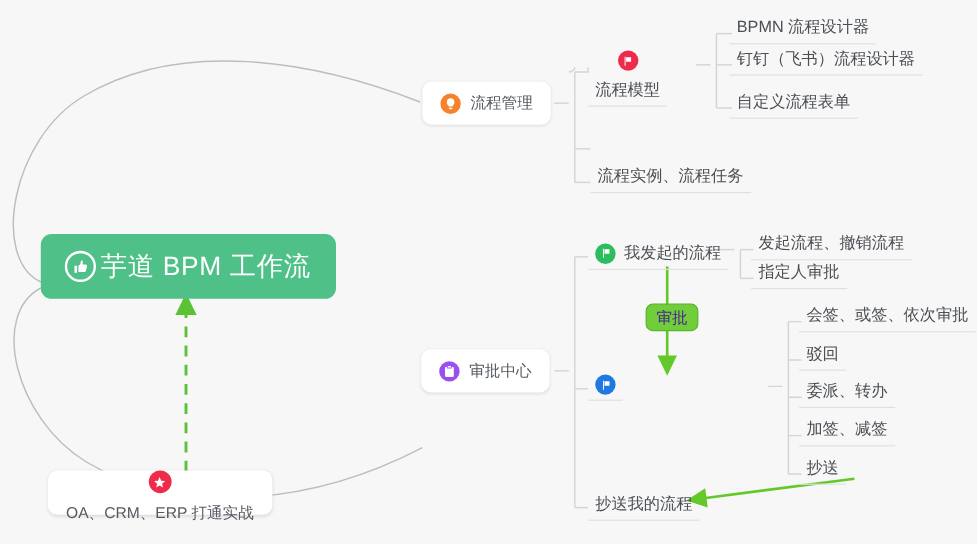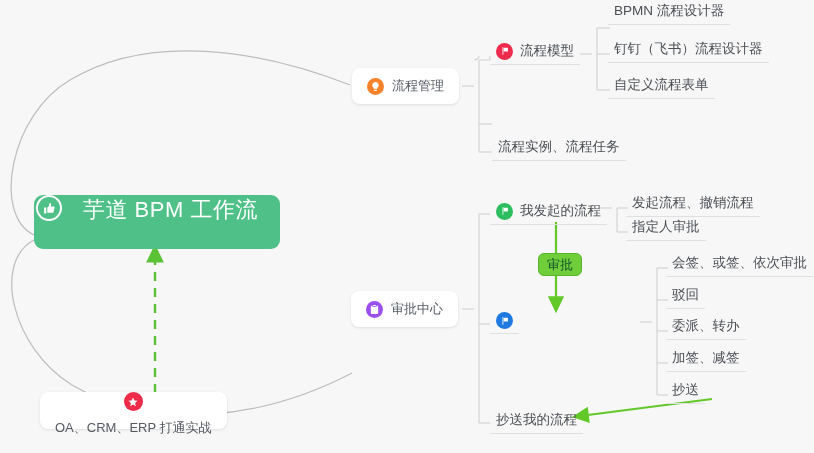--- a/index.html
+++ b/index.html
@@ -24,23 +24,23 @@
   }
 
   
   .root-node {
     position: absolute;
     left: 34px; top: 195px;
     width: 246px; height: 54px;
     background: #4ec088;
     border-radius: 9px;
     display: flex;
-    align-items: flex-start;
-    gap: 21px;
-    padding: 0 2px;
+    align-items: center;
+    gap: 4px;
+    padding: 0 20px;
     box-sizing: border-box;
   }
   .root-label {
     color: #ffffff;
     font-size: 22px;
     letter-spacing: 0.5px;
     white-space: nowrap;
   }
 
   
@@ -98,21 +98,21 @@
     border: 2px solid #ffffff;
     background: transparent;
   }
 
   
   .green-tag {
     position: absolute;
     background: #6fce3a;
     border: 1px solid #58b52a;
     border-radius: 6px;
-    color: #14532d;
+    color: #4c1d95;
     font-size: 13px;
     padding: 4px 8px;
     line-height: 1;
     white-space: nowrap;
   }
 </style>
 </head>
 <body>
 
 <div id="canvas">
@@ -190,35 +190,35 @@
 
   <div class="card" style="left:351px; top:291px;">
     <span class="ic ic-purple">
       <svg width="11" height="11" viewBox="0 0 24 24" aria-hidden="true">
         <path fill="#ffffff" d="M9,2 h6 v3 h-6 z M5.5,4 h2.2 v2.8 h8.6 V4 h2.2 C19.3,4 20,4.7 20,5.6 v14.8 C20,21.3 19.3,22 18.5,22 h-13 C4.7,22 4,21.3 4,20.4 V5.6 C4,4.7 4.7,4 5.5,4 Z M7,10 h10 v1.6 H7 Z M7,13.4 h10 V15 H7 Z M7,16.8 h6.5 v1.6 H7 Z"></path>
       </svg>
     </span>
     <span class="card-label">审批中心</span>
   </div>
 
-  <div class="topic" style="left:490px; top:40px;">
+  <div class="topic" style="left:490px; top:40px;flex-direction:column;">
     <span class="ic ic-red">
       <svg width="10" height="10" viewBox="0 0 24 24" aria-hidden="true">
         <path fill="#ffffff" d="M6,3 h2 v18 h-2 z M9,4 h10 v9 H9 z"></path>
       </svg>
     </span>
     <span>流程模型</span>
   </div>
 
 
   <div class="topic" style="left:492px; top:136px;">
     <span>流程实例、流程任务</span>
   </div>
 
-  <div class="topic" style="left:608px; top:0;">
+  <div class="topic" style="left:608px; top:12px;">
     <span>BPMN 流程设计器</span>
   </div>
   <div class="topic" style="left:608px; top:38px;">
     <span>钉钉（飞书）流程设计器</span>
   </div>
   <div class="topic" style="left:608px; top:74px;">
     <span>自定义流程表单</span>
   </div>
 
   <div class="topic" style="left:490px; top:200px;">

